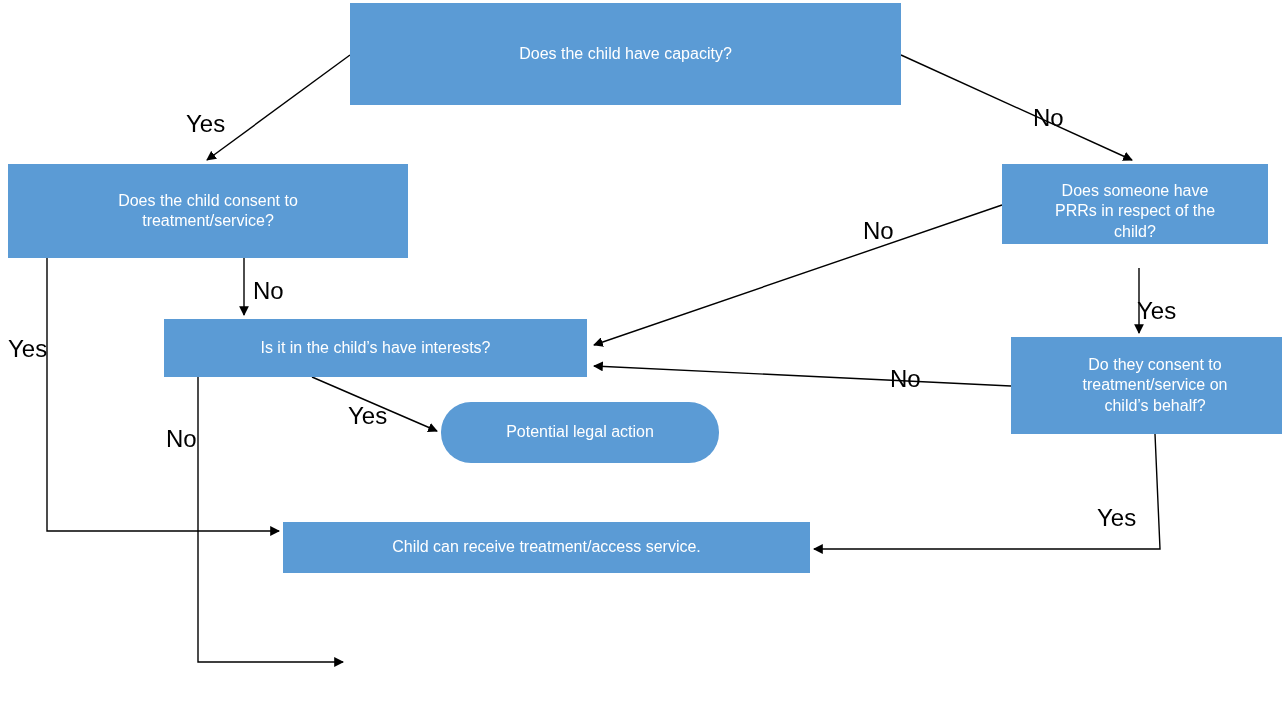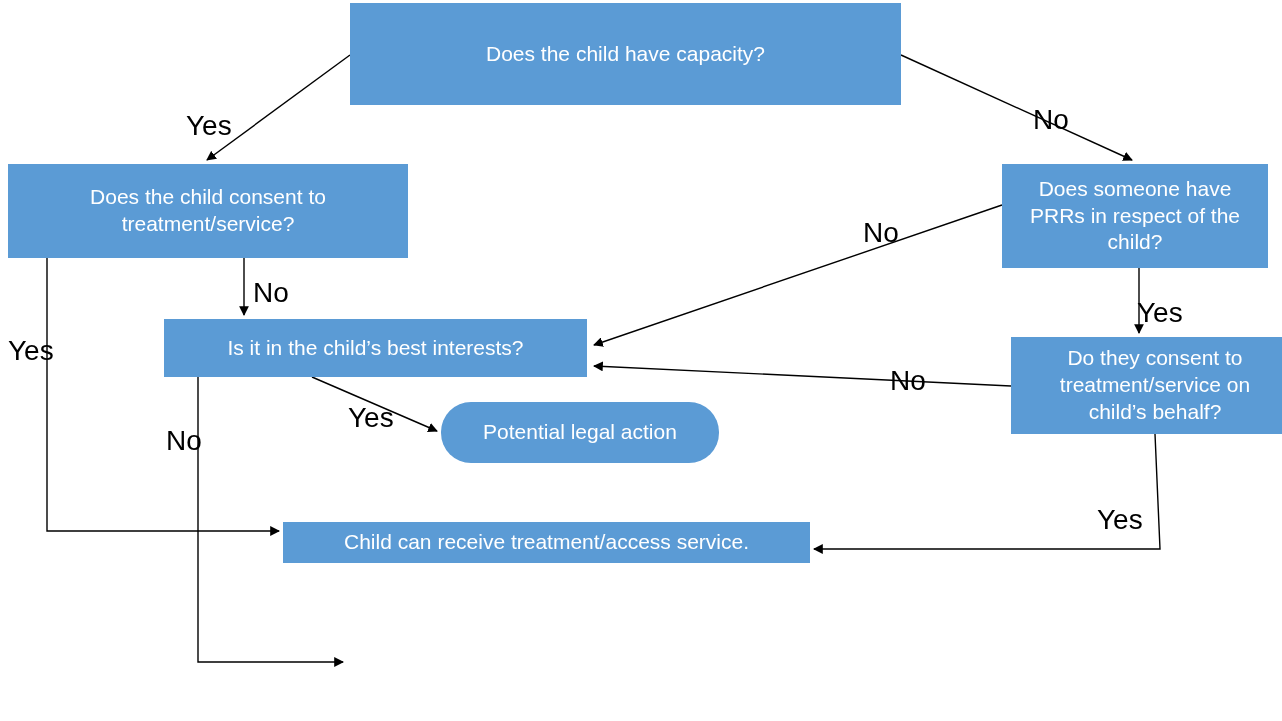--- a/index.html
+++ b/index.html
@@ -29,30 +29,30 @@
   .node {
     position: absolute;
     box-sizing: border-box;
     background: #5B9BD5;
     color: #ffffff;
     display: flex;
     align-items: center;
     justify-content: center;
     text-align: center;
     font-family: "Liberation Sans", sans-serif;
-    font-size: 21px;
+    font-size: 16px;
     line-height: 1.28;
     padding: 2px 6px;
     white-space: pre-line;
   }
   .edge-label {
     position: absolute;
     color: #000000;
     font-family: "Liberation Sans", sans-serif;
-    font-size: 28px;
+    font-size: 24px;
     line-height: 1;
     white-space: nowrap;
     background: transparent;
   }
 </style>
 </head>
 <body>
 
 <div id="canvas">
 
@@ -86,41 +86,41 @@
 
   <div class="node" style="left:350px; top:3px; width:551px; height:102px;">
     <span>Does the child have capacity?</span>
   </div>
 
   <div class="node" style="left:8px; top:164px; width:400px; height:94px;">
     <span>Does the child consent to
 treatment/service?</span>
   </div>
 
-  <div class="node" style="left:1002px; top:164px; width:266px; height:104px;">
+  <div class="node" style="left:1002px; top:164px; width:266px; height:80px;align-items:flex-end;">
     <span>Does someone have
 PRRs in respect of the
 child?</span>
   </div>
 
   <div class="node" style="left:164px; top:319px; width:423px; height:58px;">
-    <span>Is it in the child’s best interests?</span>
+    <span>Is it in the child’s have interests?</span>
   </div>
 
   <div class="node" style="left:1011px; top:337px; width:288px; height:97px;">
     <span>Do they consent to
 treatment/service on
 child’s behalf?</span>
   </div>
 
   <div class="node" style="left:441px; top:402px; width:278px; height:61px;border-radius:30px;">
     <span>Potential legal action</span>
   </div>
 
-  <div class="node" style="left:283px; top:522px; width:527px; height:41px;">
+  <div class="node" style="left:283px; top:522px; width:527px; height:51px;">
     <span>Child can receive treatment/access service.</span>
   </div>
 
 
   <div class="edge-label" style="left:186px; top:112px;">Yes</div>
 
   <div class="edge-label" style="left:1033px; top:106px;">No</div>
 
   <div class="edge-label" style="left:8px; top:337px;">Yes</div>
 

